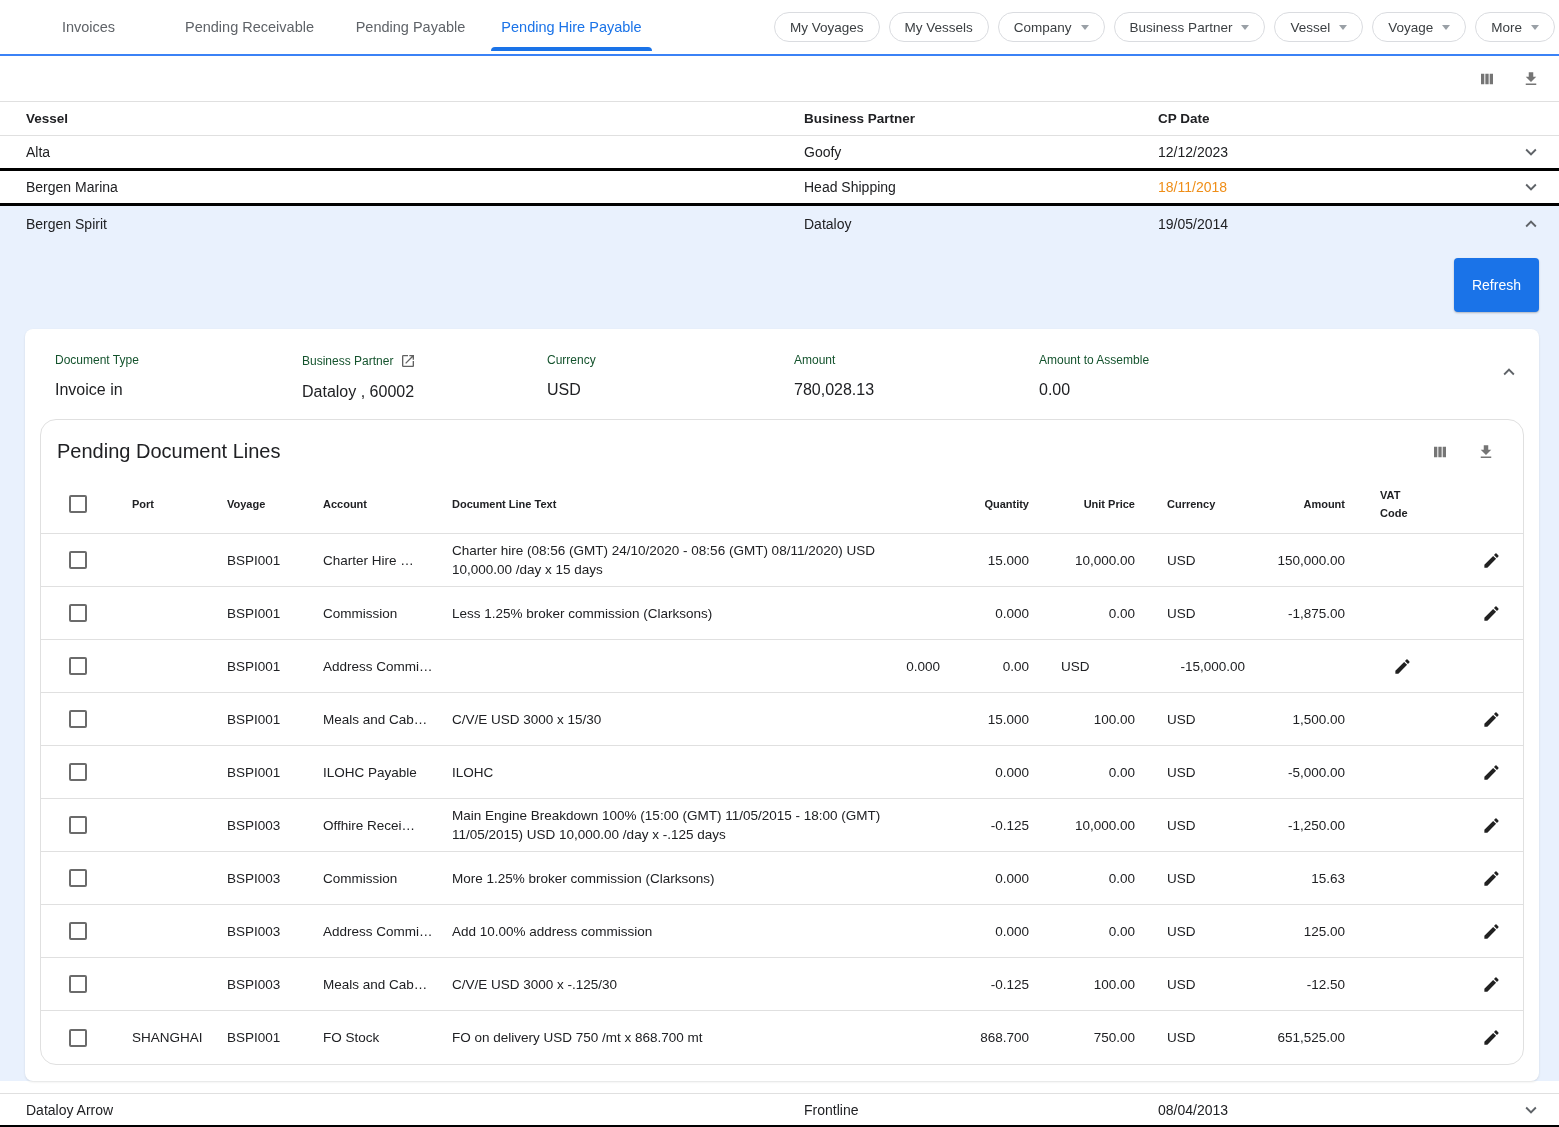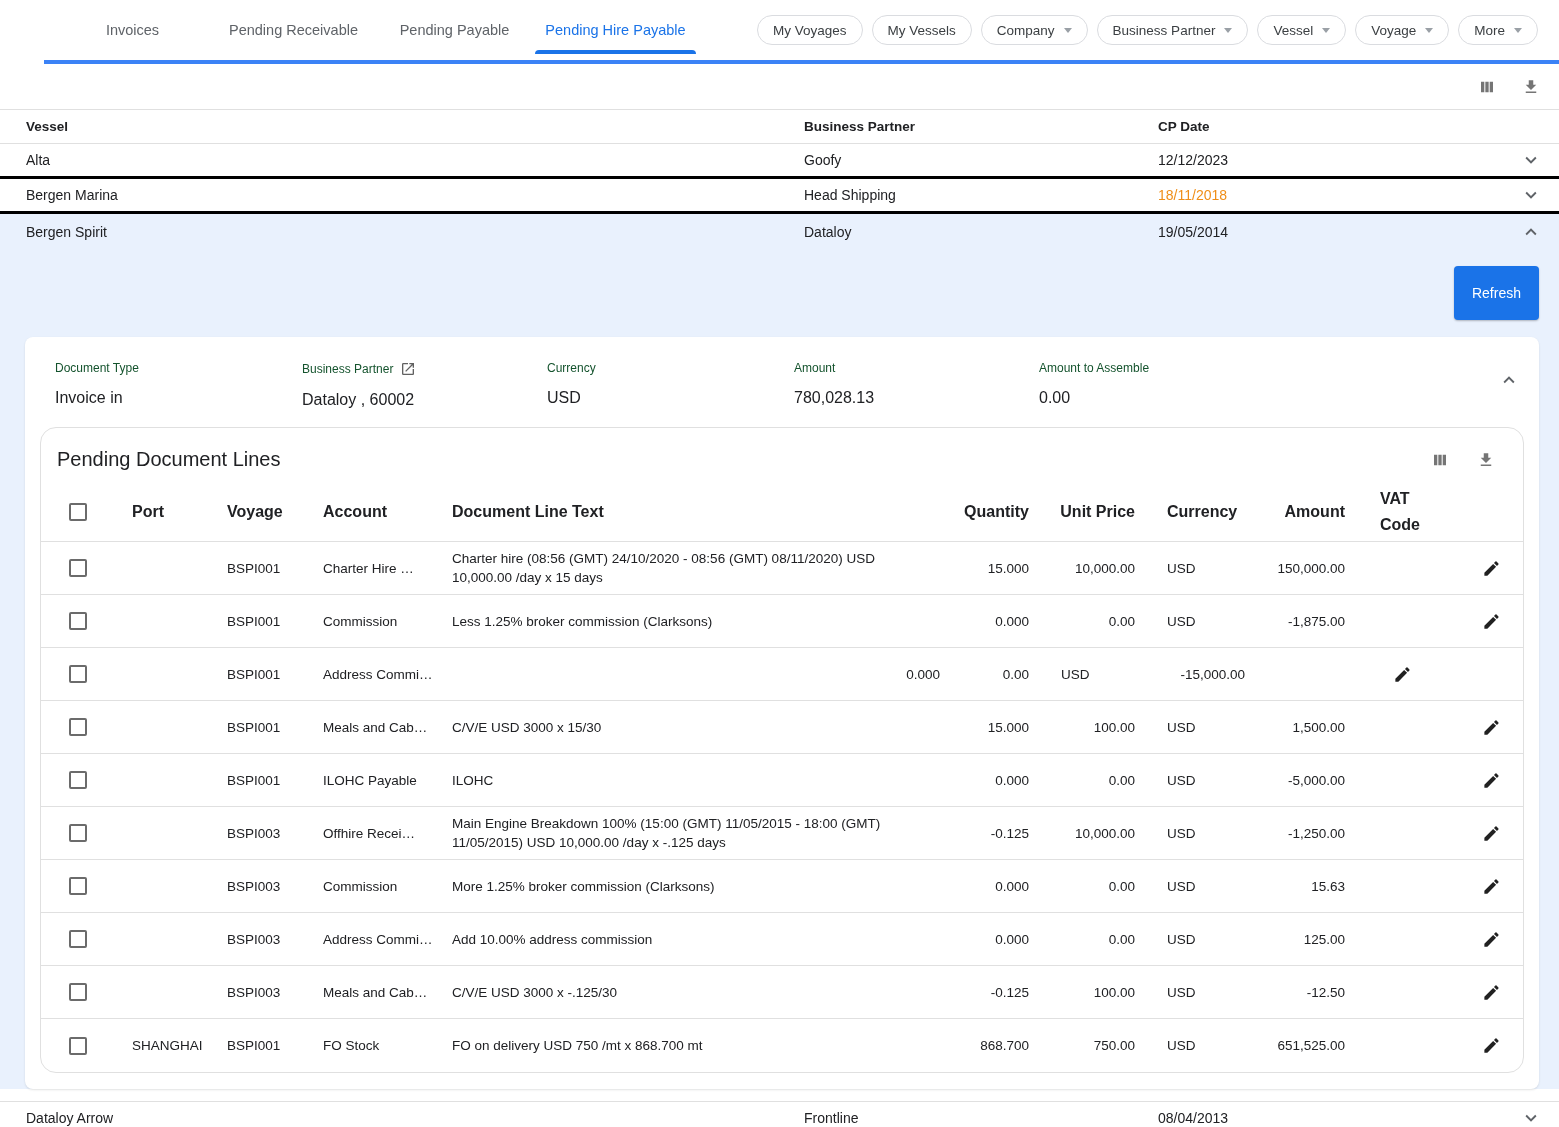--- a/index.html
+++ b/index.html
@@ -6,27 +6,26 @@
   html, body { width: 1559px; }
   body {
     font-family: "Liberation Sans", "DejaVu Sans", sans-serif;
     background: #ffffff;
     color: var(--text-primary, #202124);
     overflow-x: hidden;
   }
 
   
   .tabbar {
-    height: 64px;
+    height: 56px;
     display: flex;
     align-items: center;
     justify-content: space-between;
-    border-bottom: 4px solid #3b82f6;
+    border-bottom: 2px solid #3b82f6;
     padding-left: 8px;
-    margin-left: 44px;
   }
   .tabs { display: flex; height: 48px; }
   .tab {
     width: 161px;
     height: 48px;
     display: flex;
     align-items: center;
     justify-content: center;
     font-size: 14.5px;
     color: #5f6368;
@@ -37,21 +36,21 @@
   .tab.active { color: var(--accent, #1a73e8); font-weight: 500; }
   .tab.active::after {
     content: "";
     position: absolute;
     left: 0; right: 0; bottom: 0;
     height: 4px;
     border-radius: 4px 4px 0 0;
     background: var(--accent, #1a73e8);
   }
 
-  .chips { display: flex; gap: 9px; padding-right: 21px; }
+  .chips { display: flex; gap: 9px; padding-right: 4px; }
   .chip {
     height: 30px;
     display: inline-flex;
     align-items: center;
     gap: 9px;
     padding: 0 15px;
     background: #fff;
     border: 1px solid #dadce0;
     border-radius: 16px;
     font-family: inherit;
@@ -135,21 +134,21 @@
     padding: 20px 26px 12px 16px;
   }
   .lines-title { font-size: 20px; color: #202124; }
   .lines-icons { display: flex; gap: 24px; align-items: center; }
 
   .lt-grid {
     display: grid;
     grid-template-columns: 91px 95px 96px 129px 1fr 89px 106px 110px 100px 115px 63px;
     align-items: center;
   }
-  .lt-head { min-height: 59px; font-size: 16px; font-weight: 700; border-bottom: 1px solid #e0e0e0; line-height: 1.65; }
+  .lt-head { min-height: 59px; font-size: 11px; font-weight: 700; border-bottom: 1px solid #e0e0e0; line-height: 1.65; }
   .line-row { min-height: 53px; font-size: 13.5px; border-bottom: 1px solid #e0e0e0; }
   .line-row:last-child { border-bottom: none; }
   .cell { overflow: hidden; }
   .c-check { display: flex; padding-left: 28px; }
   .c-account { white-space: nowrap; text-overflow: ellipsis; padding-right: 8px; }
   .c-text { padding-right: 24px; line-height: 19px; }
   .num { text-align: right; }
   .c-curr { padding-left: 32px; }
   .c-vat { padding-left: 35px; line-height: 1.65; }
   .c-edit { display: flex; justify-content: center; }

